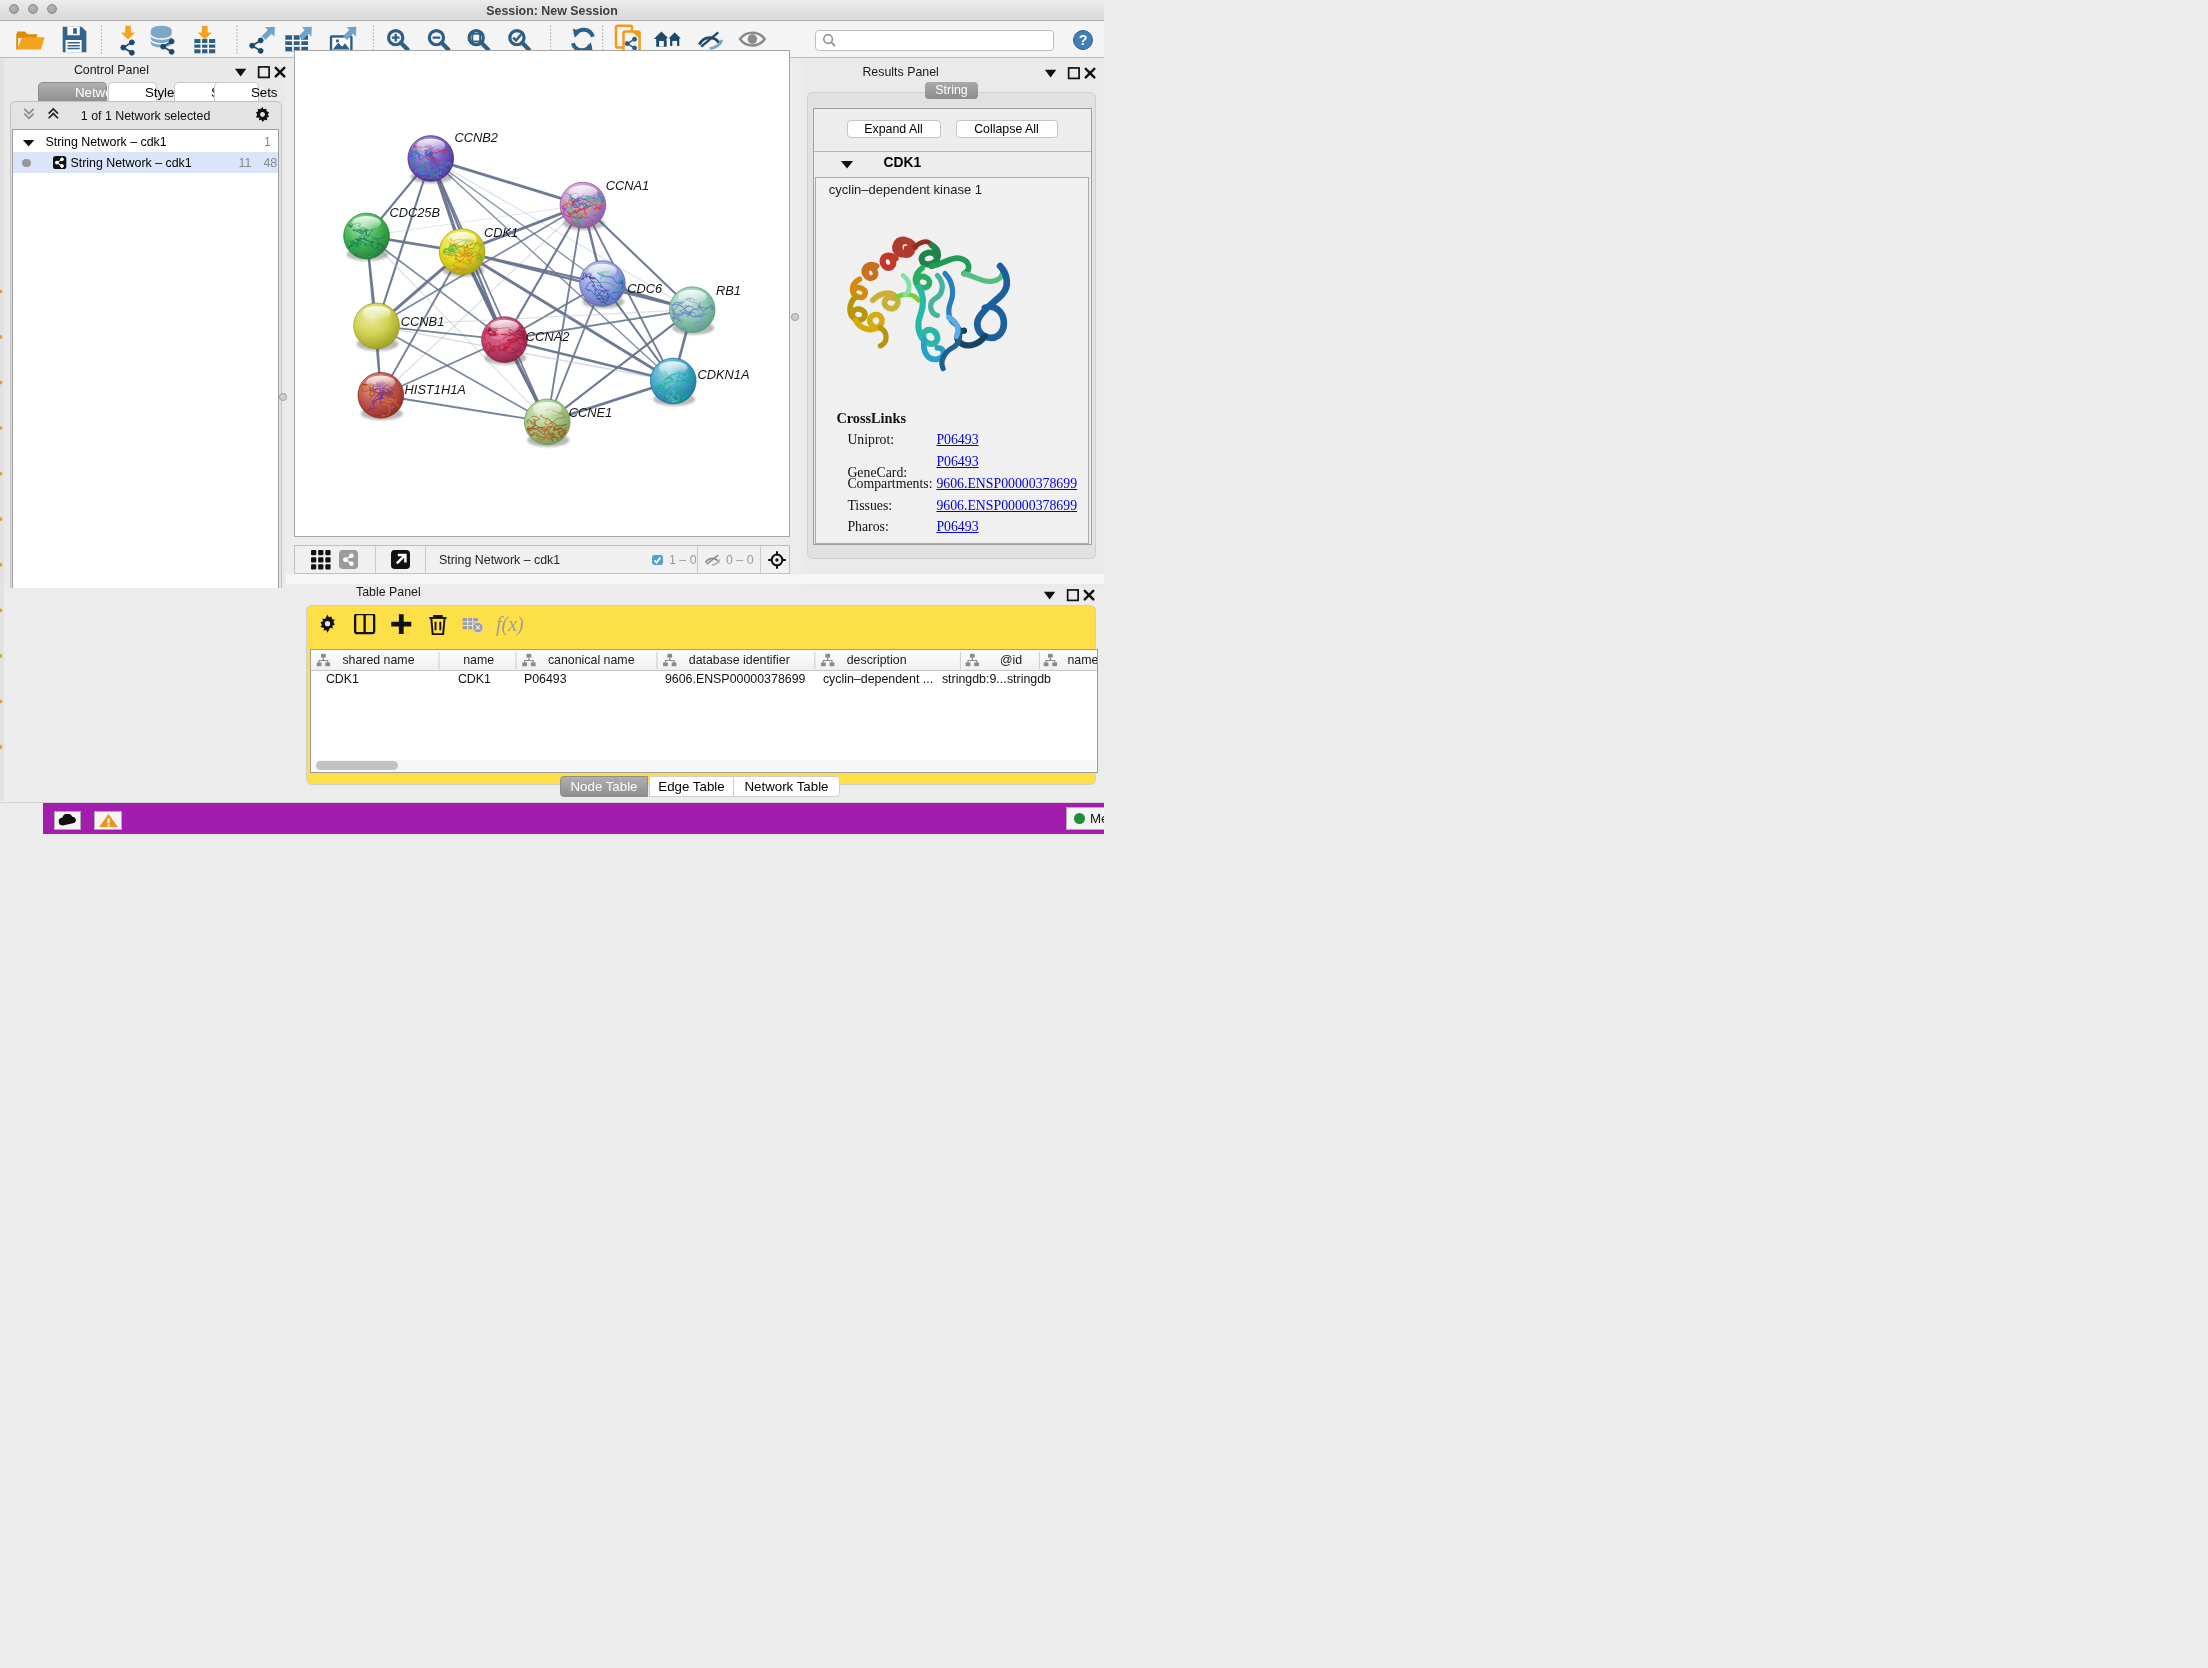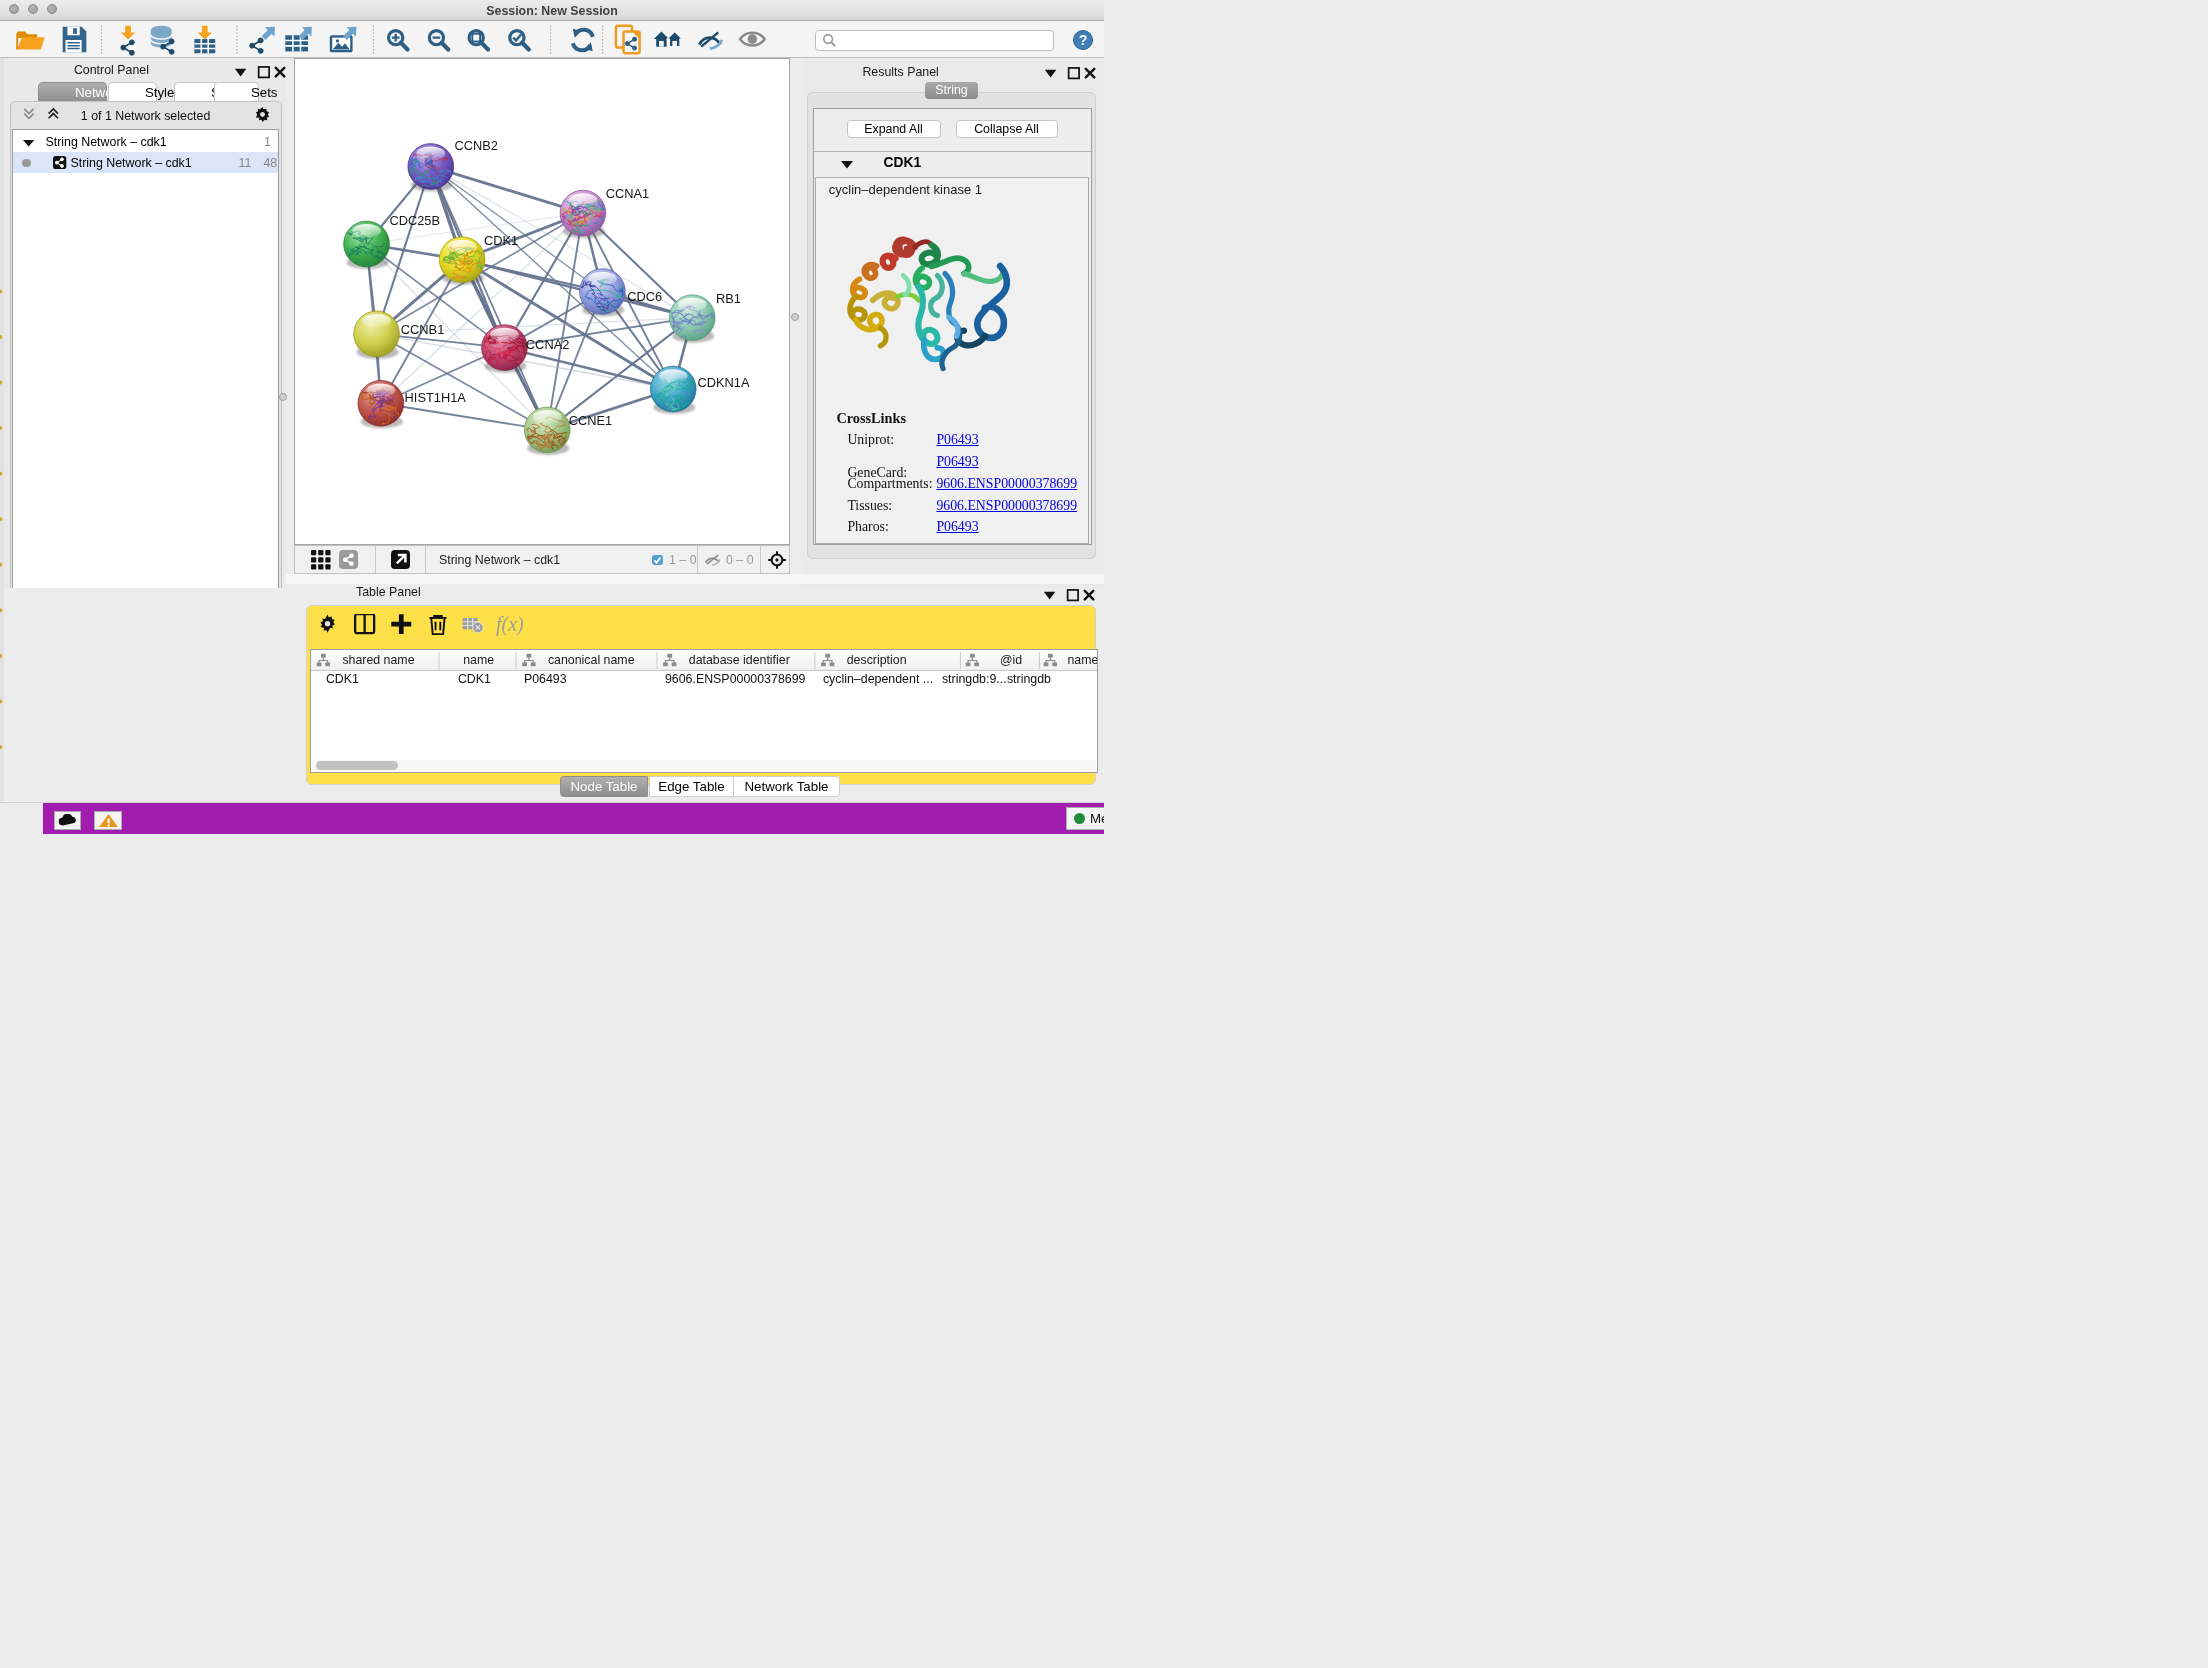--- a/index.html
+++ b/index.html
@@ -22,22 +22,22 @@
 #cpanel { left:2.9px; top:58px; width:282px; height:732px; background:#e9e9e9; }
 .tab { position:absolute; top:24px; height:20px; font-size:13.3px; text-align:center;
   background:#fff; color:#000; border:1px solid #c8c8c8; border-bottom:none;
   border-radius:4.8px 4.8px 0 0; line-height:19px;padding-left:36px; }
 .tabsel { background:linear-gradient(#b0b0b0,#8e8e8e); color:#fff; border-color:#8e8e8e; }
 #cgray { position:absolute; left:6.7px; top:43px; width:272px; height:688px;
   background:#e3e3e3; border:1px solid #c2c2c2; border-radius:5.7px; }
 #clist { position:absolute; left:1.9px; top:27px; width:267px; height:656px;
   background:#fff; border:1px solid #9c9c9c; font-size:12.4px; }
 
-#netview { left:294px; top:58px; width:496px; height:487px; background:#fff;
-  border:1px solid #a5a5a5; }
+#netview { left:294px; top:50px; width:496px; height:487px; background:#fff;
+  border:1px solid #a5a5a5;font-style:italic; }
 #nettb { left:294px; top:545px; width:496px; height:28.5px; background:#f0f0f0;
   border:1px solid #c0c0c0; }
 
 #rpanel { left:802px; top:58px; width:302px; height:530px; background:#eaeaea; }
 
 #tpanel { left:0px; top:588px; width:1104px; height:213px; background:#ececec; }
 #tgray { position:absolute; left:306px; top:17px; width:790px; height:180px;
   background:#fde047; border:1px solid #d0d0d0; border-radius:5.7px; }
 #twhite { position:absolute; left:2.9px; top:43px; width:788px; height:124px;
   background:#fff; border:1px solid #9c9c9c; }

